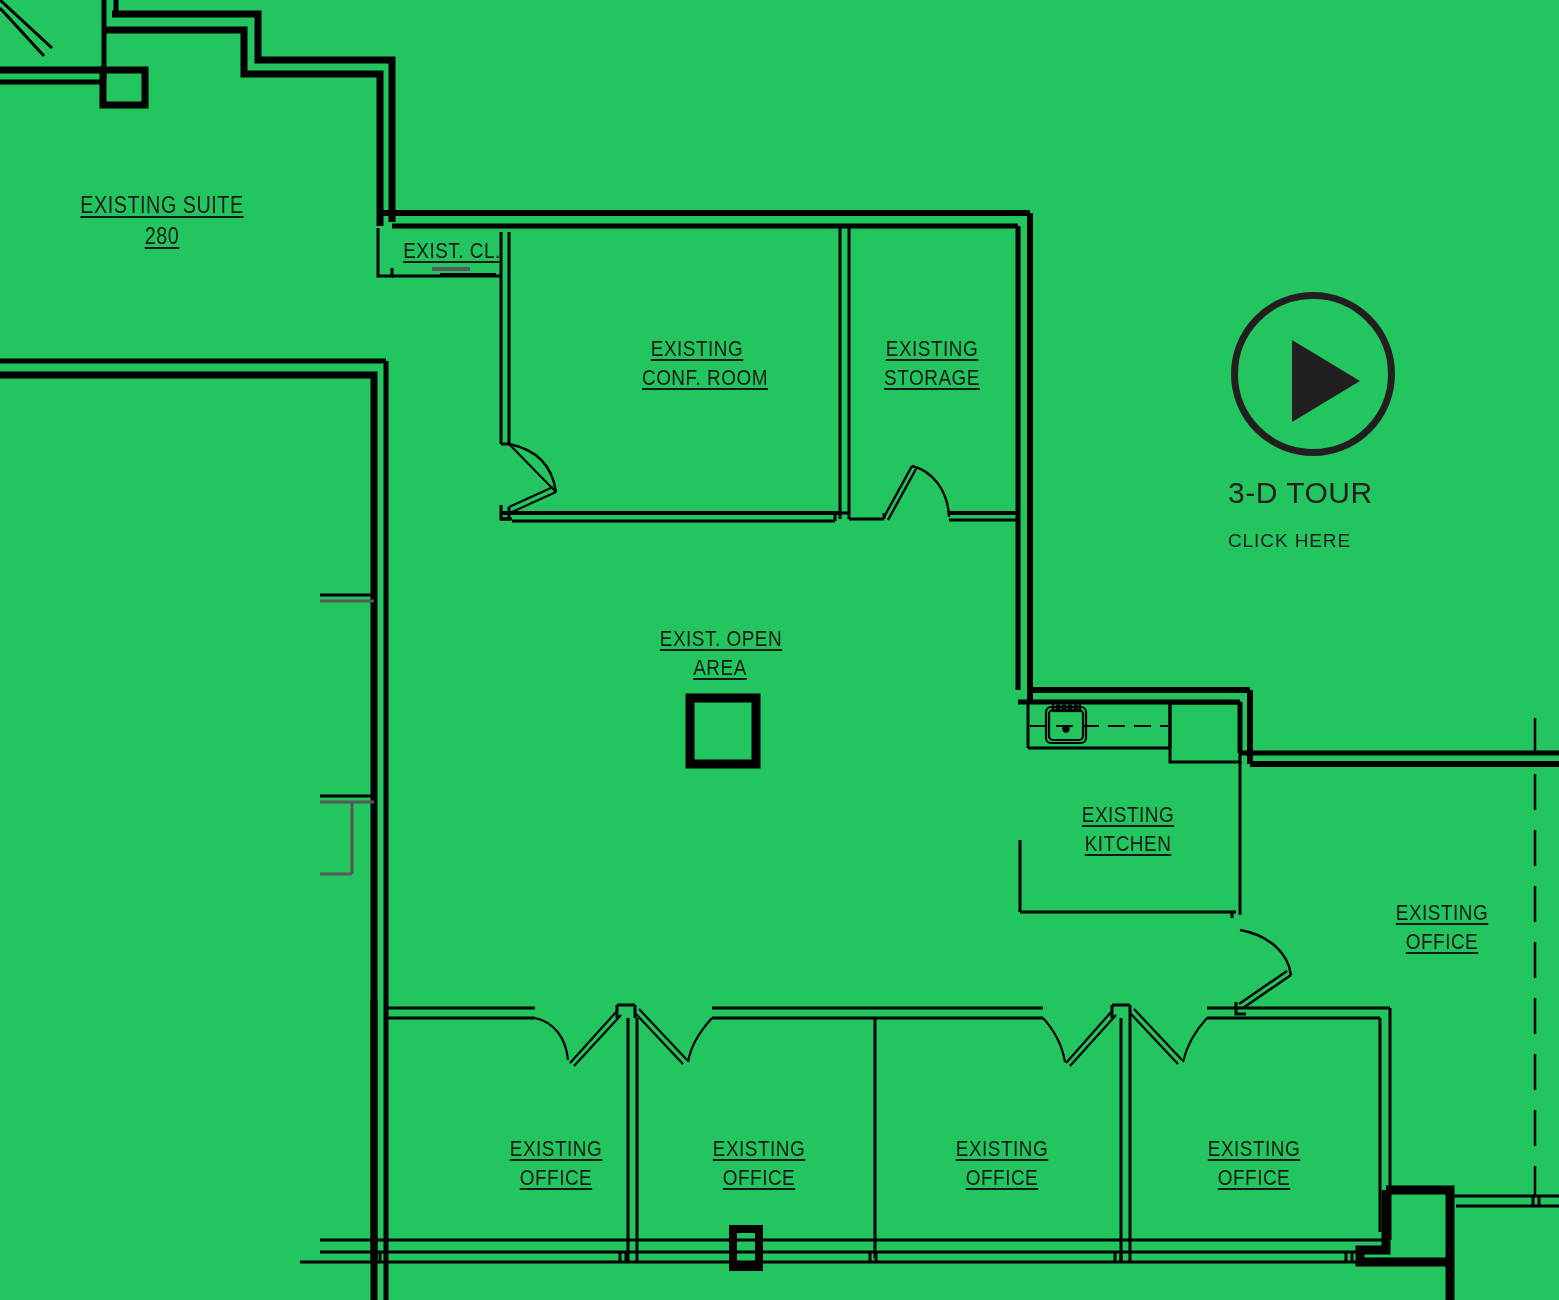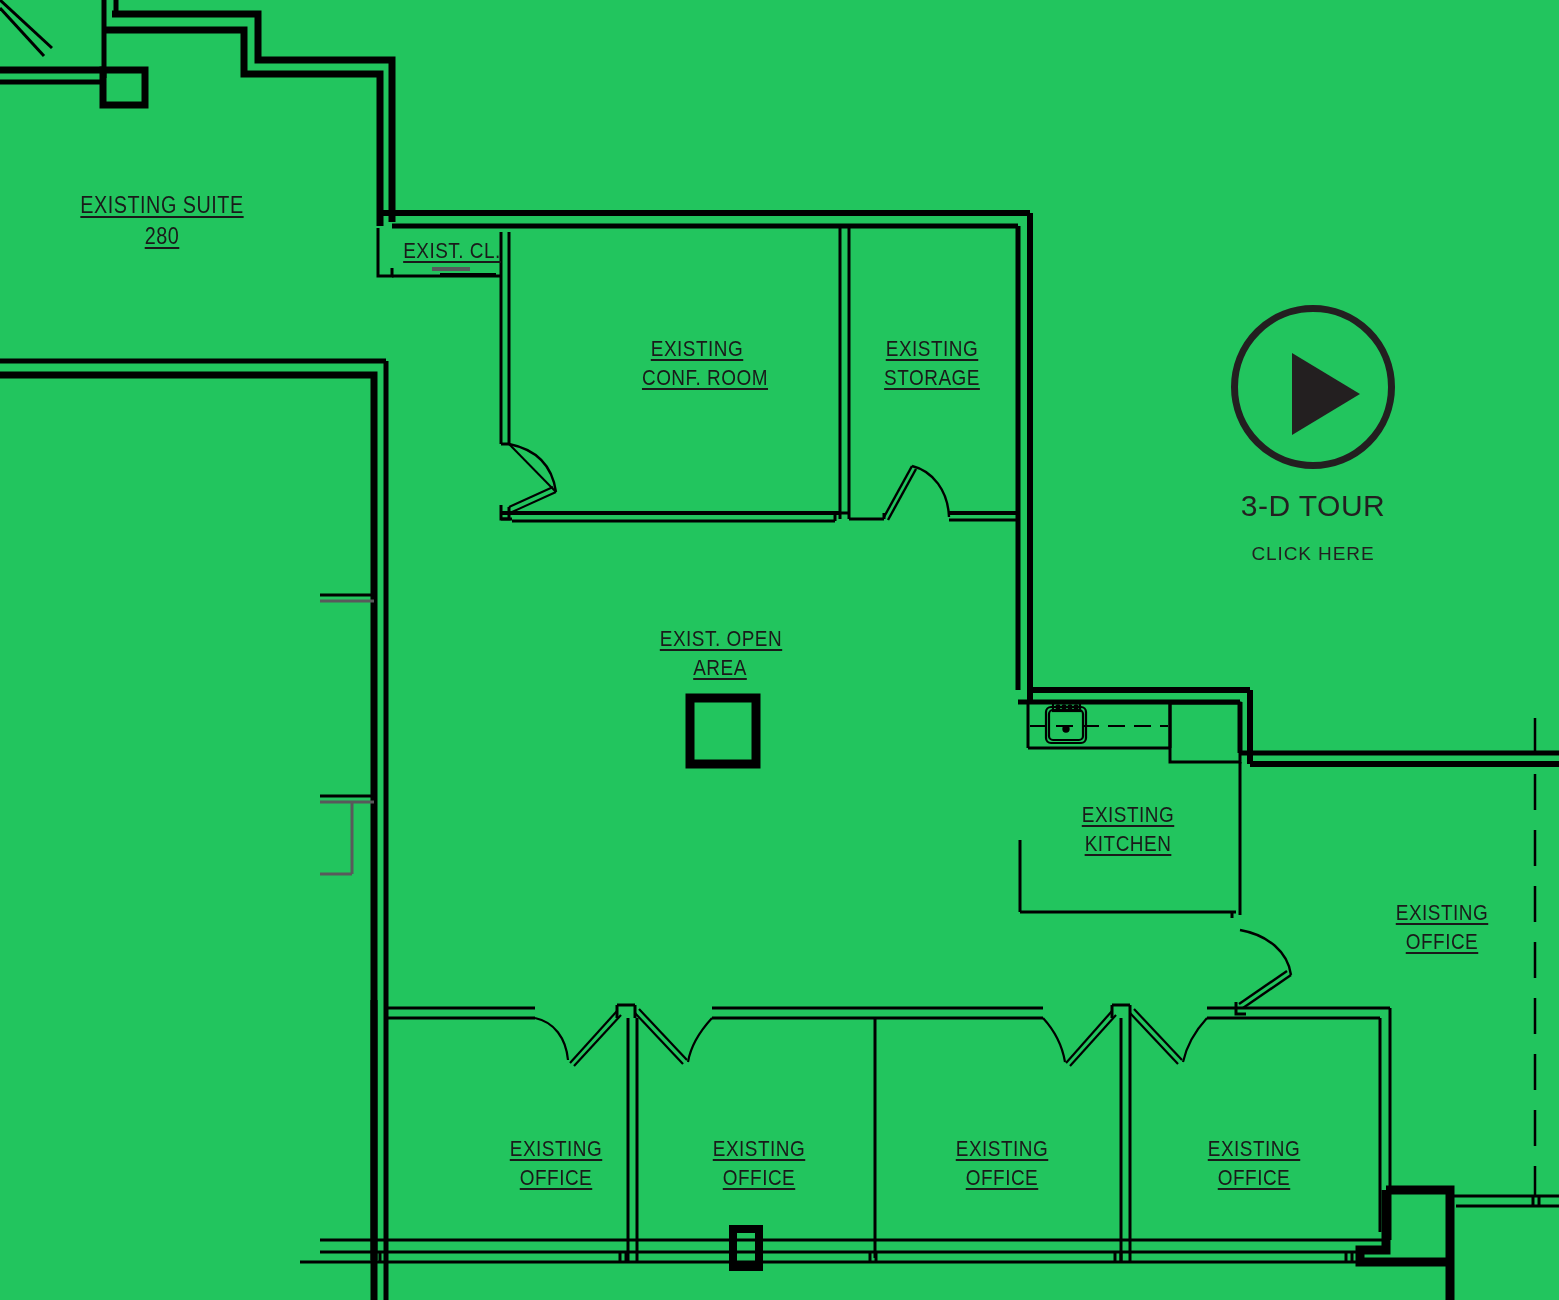--- a/index.html
+++ b/index.html
@@ -44,23 +44,23 @@
     text-underline-offset: 3px;
   }
   .suite-label {
     font-size: 23px;
     line-height: 31px;
   }
   
   #tour-widget {
     position: absolute;
     left: 1228px;
-    top: 305px;
+    top: 292px;
     width: 170px;
-    text-align: center;
+    text-align: left;
     cursor: pointer;
   }
   #tour-circle {
     width: 164px;
     height: 164px;
     border: 7px solid #231f20;
     border-radius: 50%;
     box-sizing: border-box;
     margin: 0 auto;
     position: relative;

